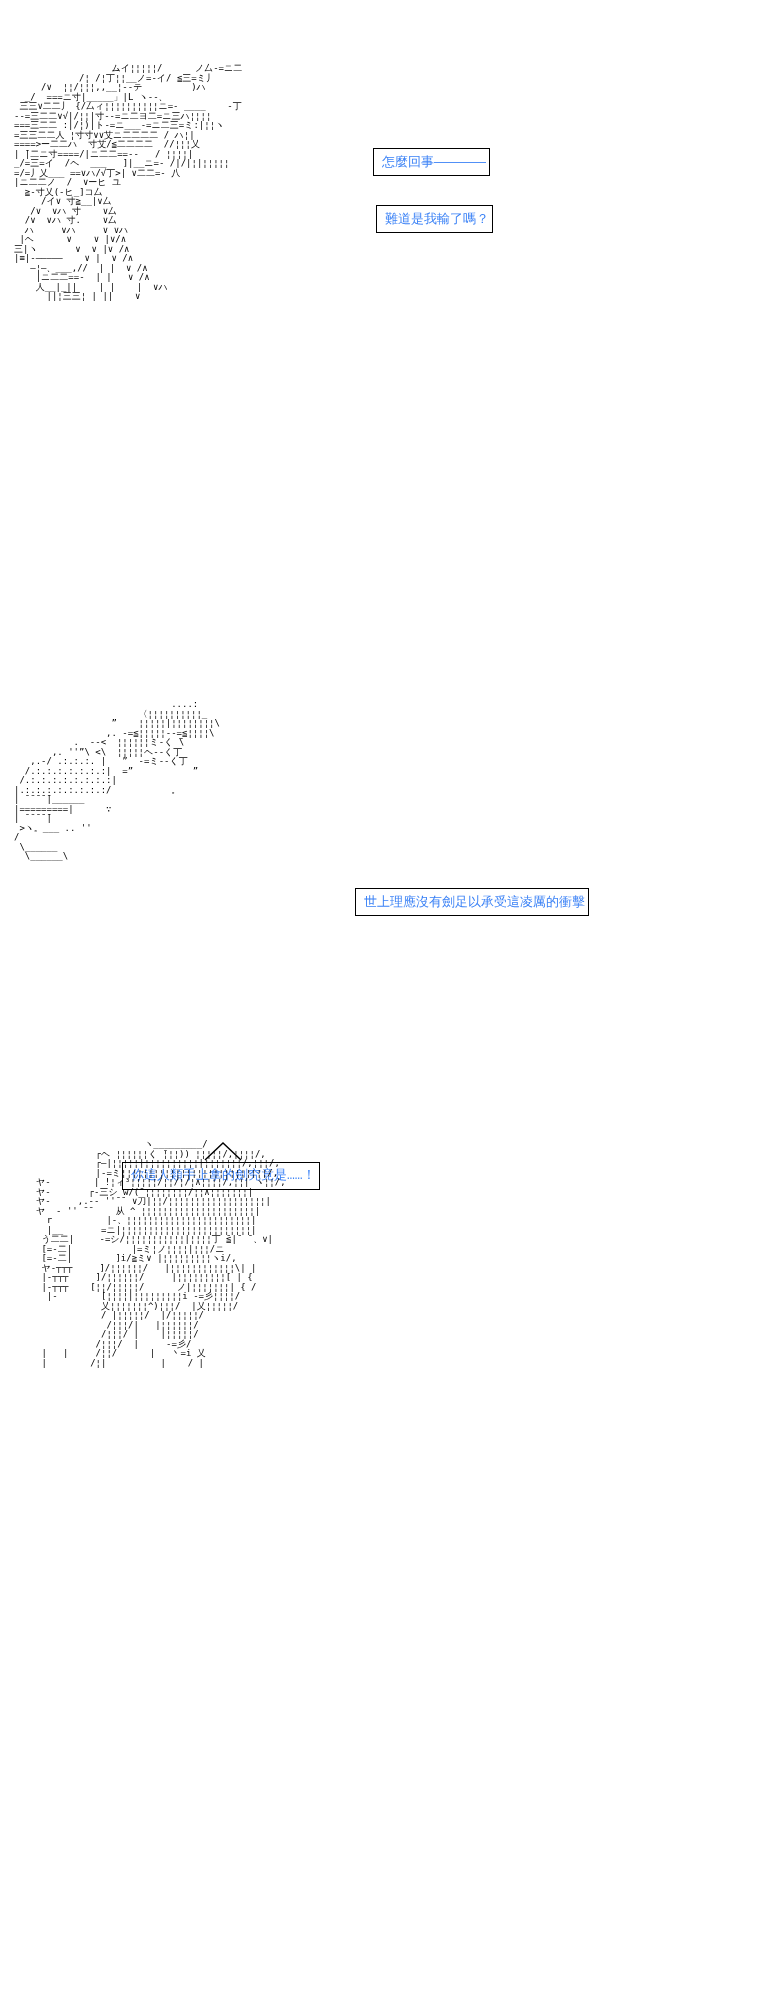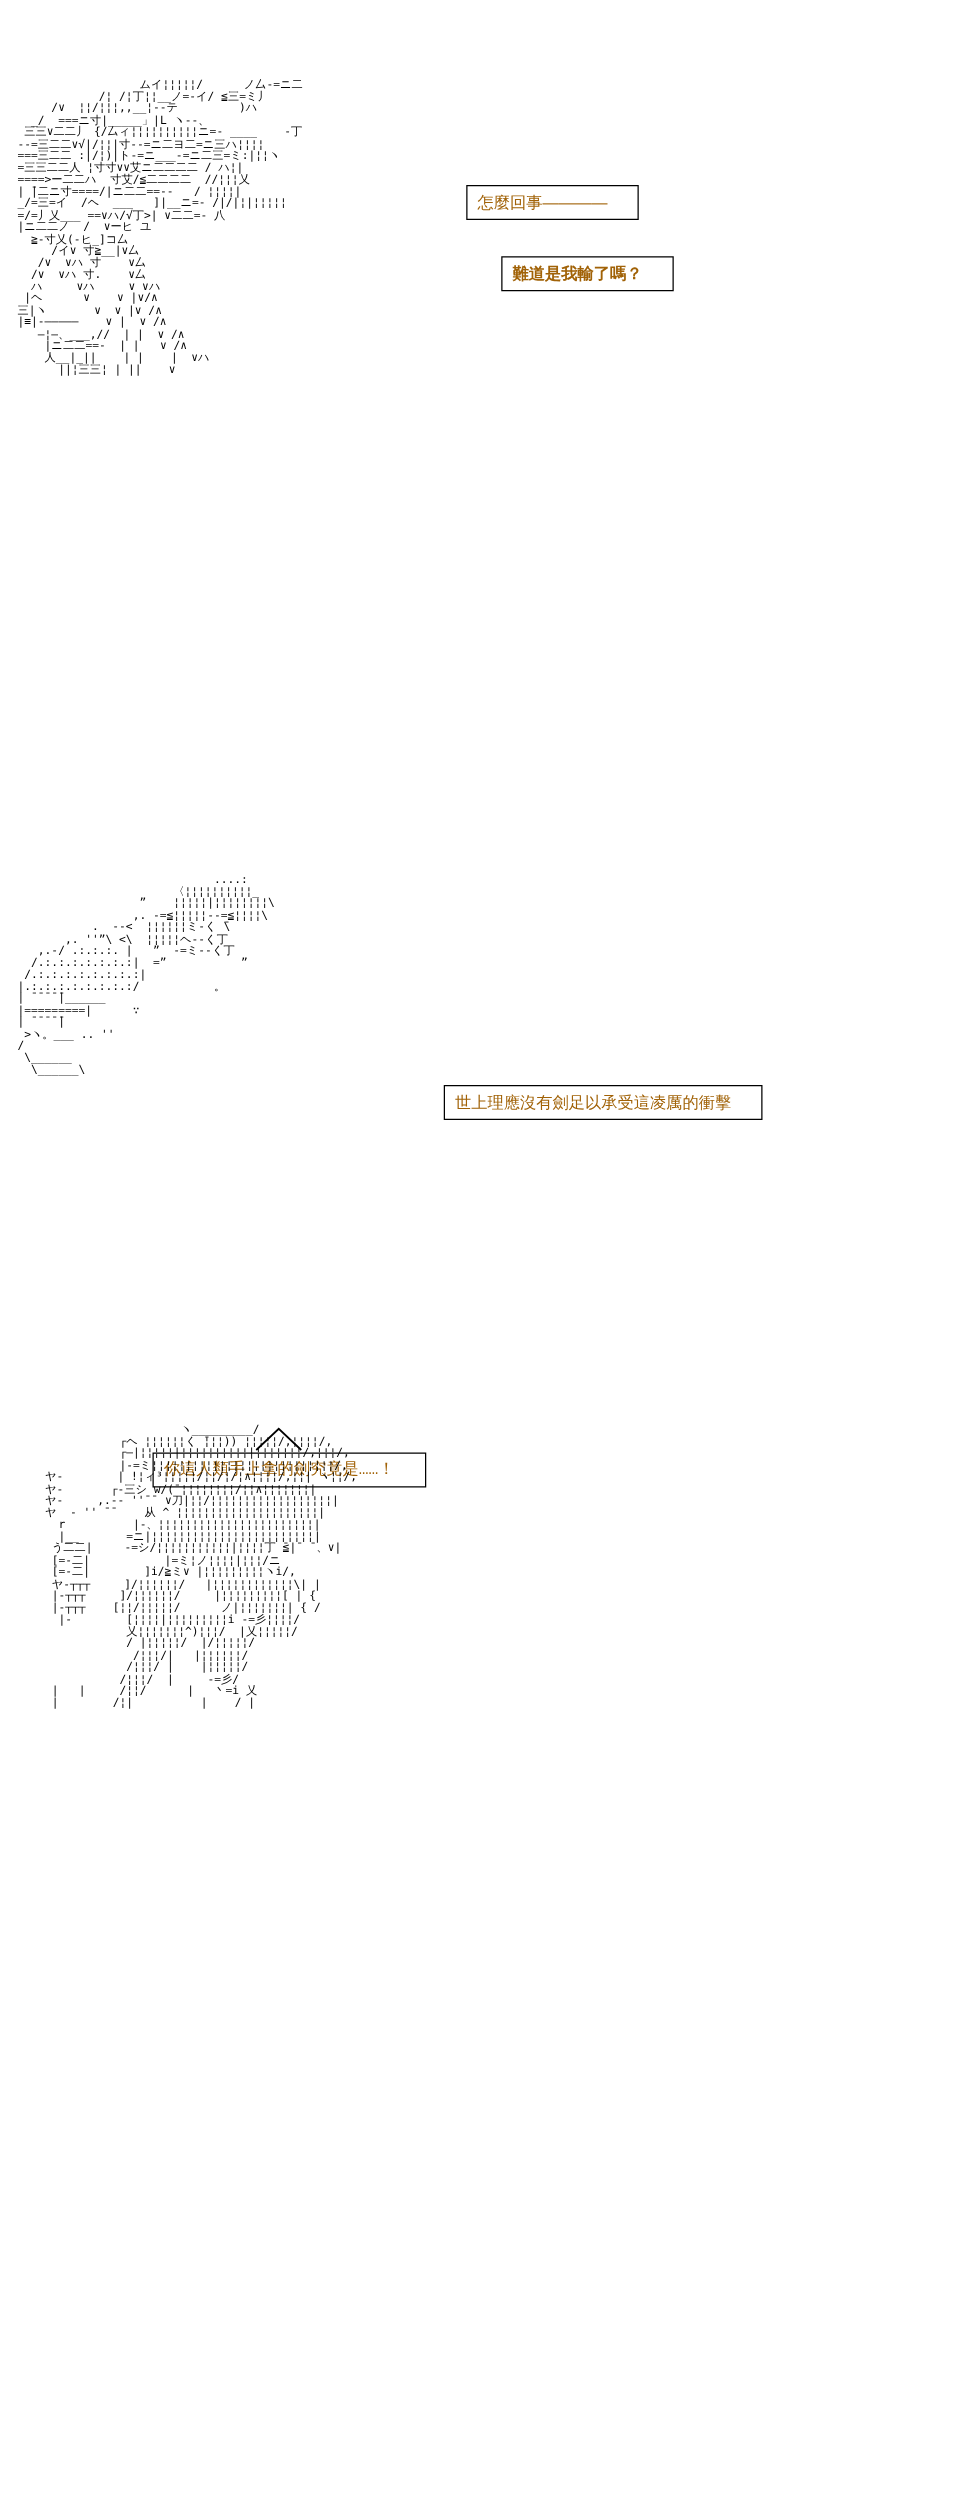--- a/index.html
+++ b/index.html
@@ -30,32 +30,32 @@
     color: #000000;
     margin: 0;
   }
   .bubble {
     position: absolute;
     border: 1px solid #000000;
     background: #ffffff;
     font-family: "Liberation Sans", sans-serif;
     font-size: 13px;
     line-height: 17px;
-    color: #a16207;
-    padding: 4px 24px 5px 8px;
+    color: #3b82f6;
+    padding: 4px 3px 5px 8px;
     white-space: nowrap;
   }
   #scene1-aa { left: 14px; top: 64px; }
   #scene2-aa { left: 14px; top: 700px; }
   #scene3-aa { left: 36px; top: 1140px; }
   #bubble-1 { left: 373px; top: 148px; }
-  #bubble-2 { left: 401px; top: 205px; font-weight: bold; }
+  #bubble-2 { left: 376px; top: 205px; }
   #bubble-3 { left: 297px; top: 726px; }
   #bubble-4 { left: 330px; top: 800px; }
-  #bubble-5 { left: 355px; top: 868px; }
+  #bubble-5 { left: 355px; top: 888px; }
   #bubble-6 { left: 122px; top: 1162px; font-family: Liberation Mono, monospace; }
   #caret {
     position: absolute;
     left: 203px;
     top: 1140px;
     width: 40px;
     height: 22px;
   }
 </style>
 </head>

